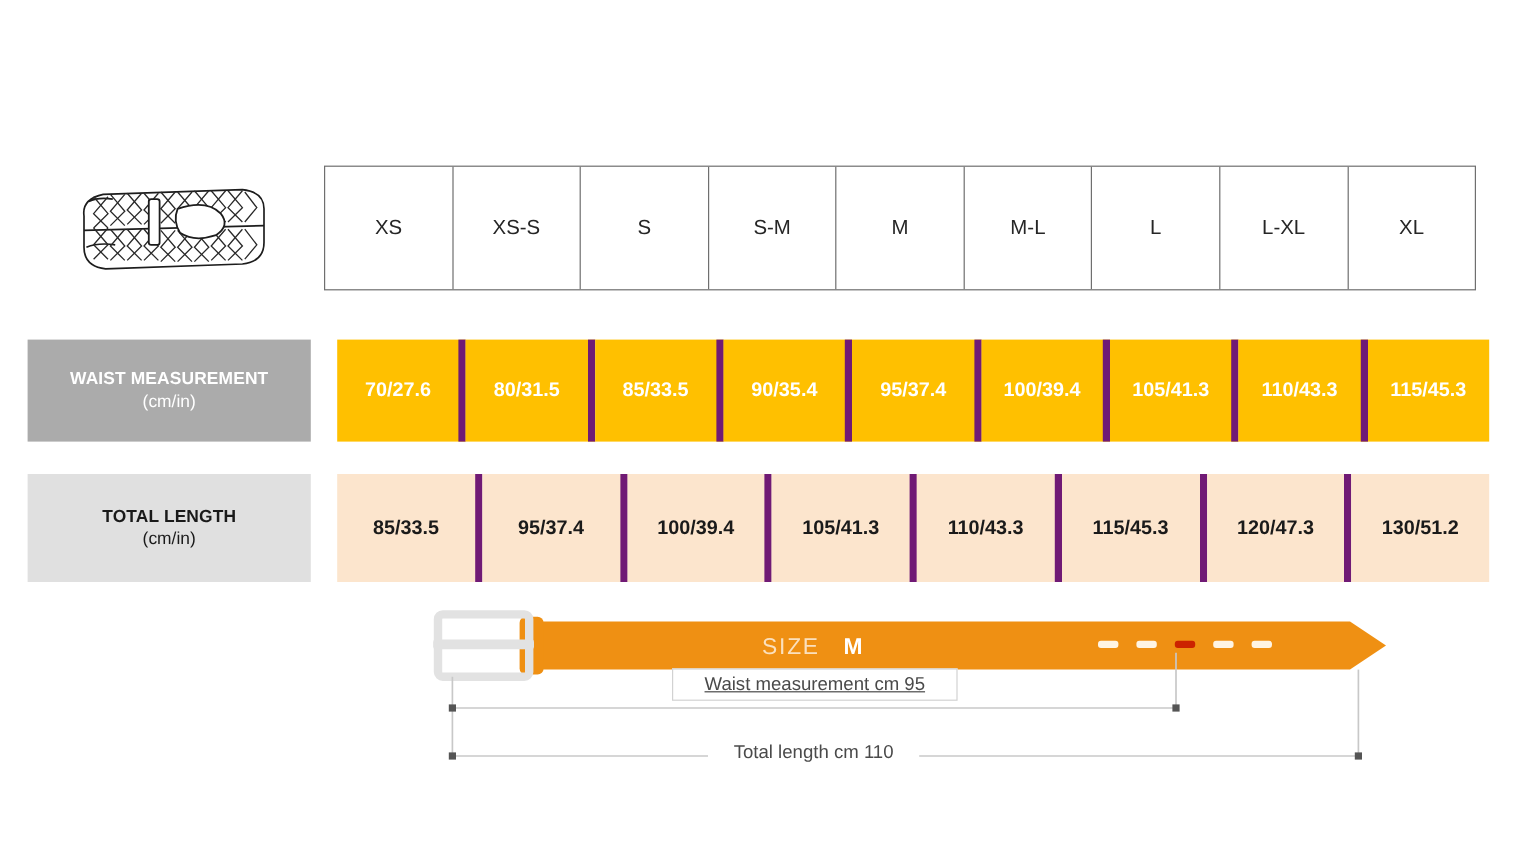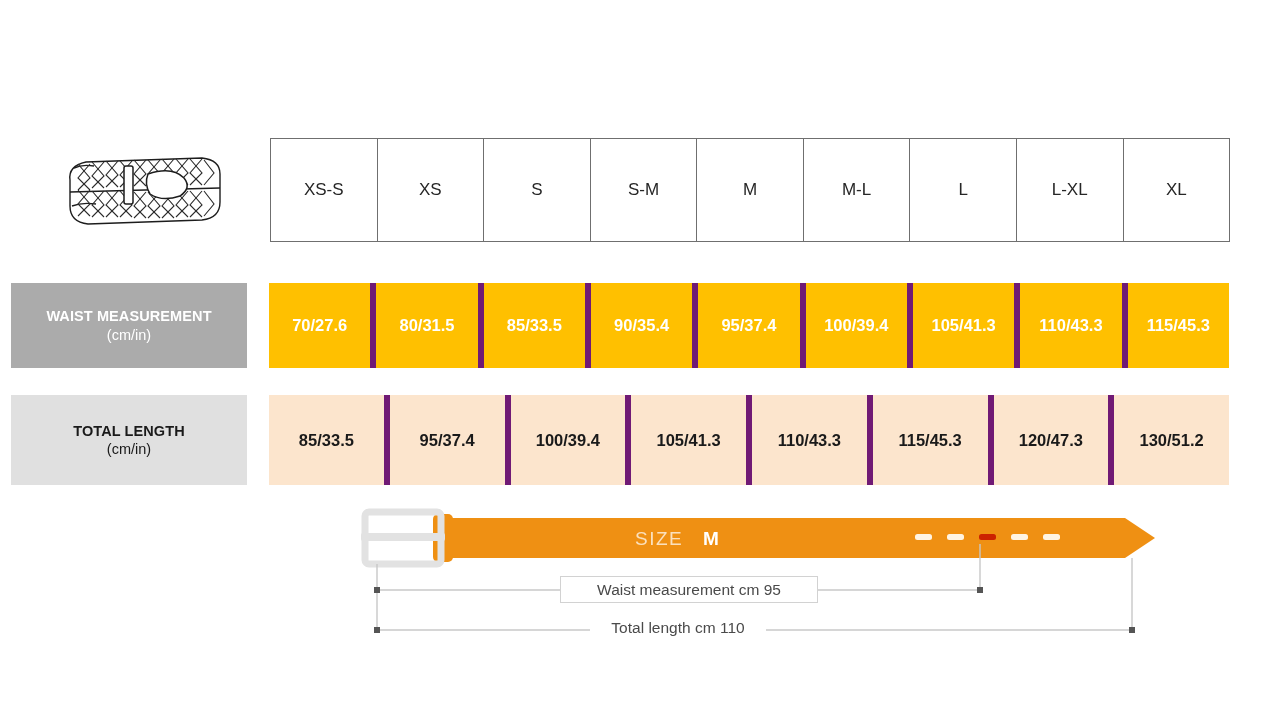--- a/index.html
+++ b/index.html
@@ -44,21 +44,21 @@
     align-items: center;
     justify-content: center;
     font-size: 17px;
     color: #262626;
   }
   .size-head-cell:last-child { border-right: none; }
 
   
   .meas-row {
     position: absolute;
-    left: 11px;
+    left: 23px;
     display: flex;
     align-items: stretch;
   }
   #row-waist { top: 283px; height: 85px; }
   #row-length { top: 371px; height: 90px; margin-top: 24px; }
 
   .row-label {
     width: 236px;
     margin-right: 22px;
     display: flex;
@@ -128,23 +128,24 @@
     border: 1px solid #d2d2d2;
     box-sizing: border-box;
     display: flex;
     align-items: center;
     justify-content: center;
     font-size: 15.5px;
     color: #4a4a4a;
   }
   #callout-waist {
     left: 560px;
-    top: 576px;
-    width: 258px;
+    top: 557px;
+    width: 238px;
     height: 27px;
+    text-decoration: underline;
   }
   #callout-length {
     left: 590px;
     top: 615px;
     width: 176px;
     height: 25px;
     border: none;
   }
 </style>
 </head>
@@ -199,22 +200,22 @@
       <path d="M150 51 l-12 14 l12 12"></path>
     </g>
     <g fill="#ffffff" stroke="#1d1d1d" stroke-width="1.5">
       <rect x="72" y="26" width="9" height="38" rx="2"></rect>
       <path d="M96 34 Q120 26 132 38 Q140 48 128 56 Q110 62 98 54 Q92 44 96 34 Z"></path>
     </g>
   </svg>
 </div>
 
 <div id="size-header-table">
+    <div class="size-head-cell">XS</div>
     <div class="size-head-cell">XS-S</div>
-    <div class="size-head-cell">XS</div>
     <div class="size-head-cell">S</div>
     <div class="size-head-cell">S-M</div>
     <div class="size-head-cell">M</div>
     <div class="size-head-cell">M-L</div>
     <div class="size-head-cell">L</div>
     <div class="size-head-cell">L-XL</div>
     <div class="size-head-cell">XL</div>
   </div>
 
 <div class="meas-row" id="row-waist">

